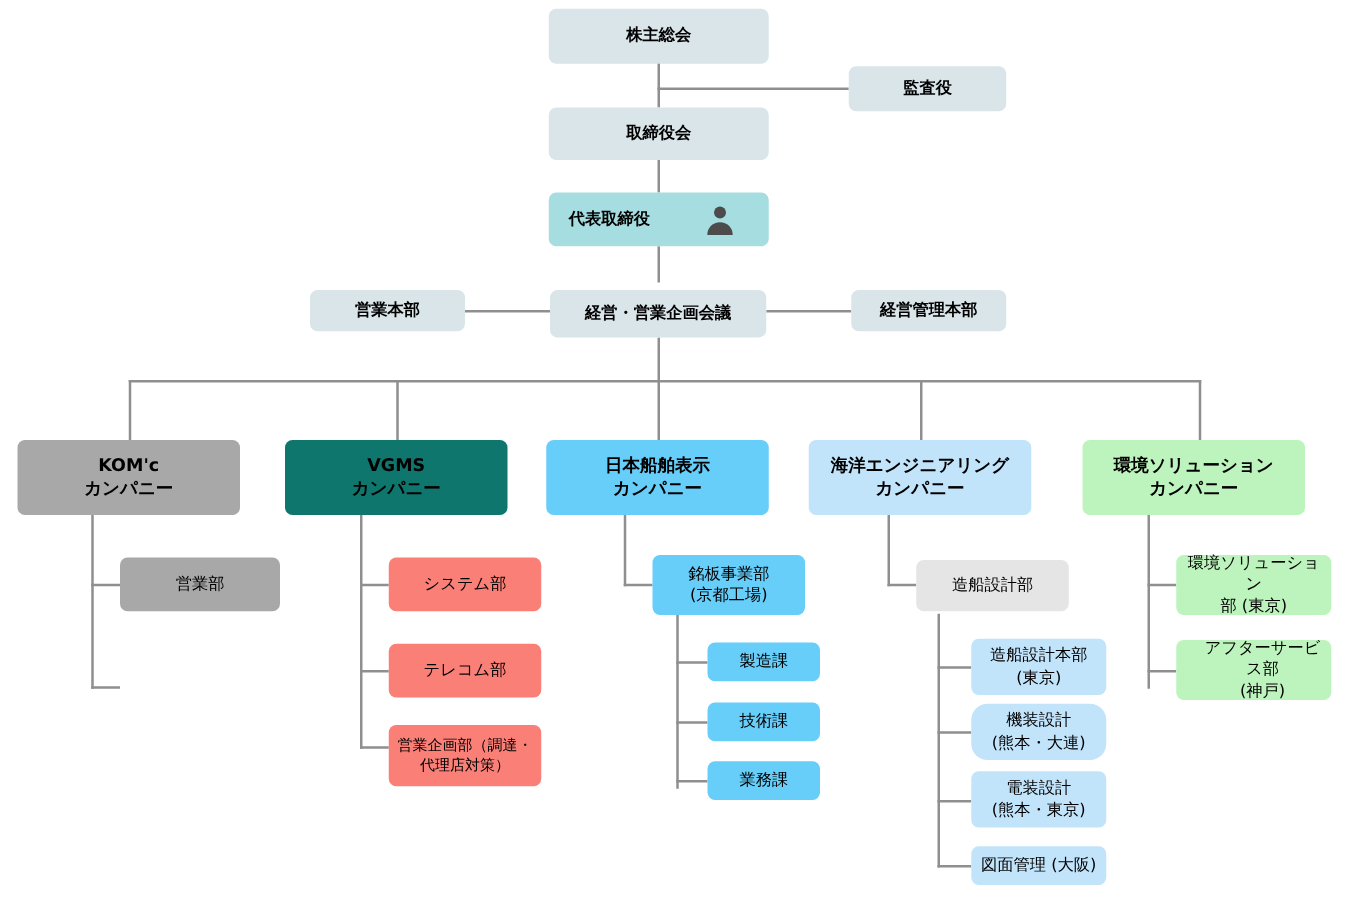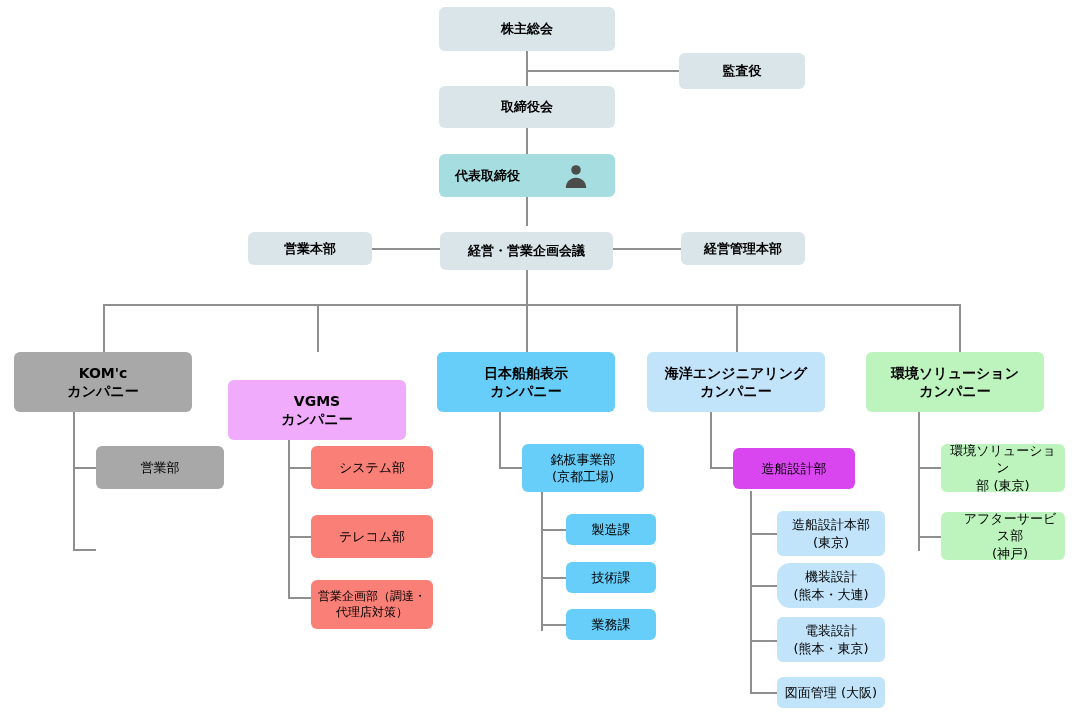--- a/index.html
+++ b/index.html
@@ -127,21 +127,21 @@
 
   <div class="node bold" style="left:248px; top:232px; width:124px; height:33px; background:#dae5ea; font-size:13px;">営業本部</div>
 
   <div class="node bold" style="left:440px; top:232px; width:173px; height:38px; background:#dae5ea; font-size:13px;">経営・営業企画会議</div>
 
   <div class="node bold" style="left:681px; top:232px; width:124px; height:33px; background:#dae5ea; font-size:13px;">経営管理本部</div>
 
   <div class="node bold" style="left:14px; top:352px; width:178px; height:60px; background:#a8a8a8; font-size:14px;">KOM'c
 カンパニー</div>
 
-  <div class="node bold" style="left:228px; top:352px; width:178px; height:60px; background:#f0abfc; font-size:14px;margin-top:28px;">VGMS
+  <div class="node bold" style="left:228px; top:352px; width:178px; height:60px; background:#0f766e; font-size:14px;">VGMS
 カンパニー</div>
 
   <div class="node bold" style="left:437px; top:352px; width:178px; height:60px; background:#67cdf9; font-size:14px;">日本船舶表示
 カンパニー</div>
 
   <div class="node bold" style="left:647px; top:352px; width:178px; height:60px; background:#c2e4fb; font-size:14px;">海洋エンジニアリング
 カンパニー</div>
 
   <div class="node bold" style="left:866px; top:352px; width:178px; height:60px; background:#bdf3bd; font-size:14px;">環境ソリューション
 カンパニー</div>
@@ -158,21 +158,21 @@
 
   <div class="node" style="left:522px; top:444px; width:122px; height:48px; background:#67cdf9; font-size:13px;">銘板事業部
 (京都工場)</div>
 
   <div class="node" style="left:566px; top:514px; width:90px; height:31px; background:#67cdf9; font-size:13px;">製造課</div>
 
   <div class="node" style="left:566px; top:562px; width:90px; height:31px; background:#67cdf9; font-size:13px;">技術課</div>
 
   <div class="node" style="left:566px; top:609px; width:90px; height:31px; background:#67cdf9; font-size:13px;">業務課</div>
 
-  <div class="node" style="left:733px; top:448px; width:122px; height:41px; background:#d946ef; font-size:13px;">造船設計部</div>
+  <div class="node" style="left:733px; top:448px; width:122px; height:41px; background:#e5e5e5; font-size:13px;">造船設計部</div>
 
   <div class="node" style="left:777px; top:511px; width:108px; height:45px; background:#c2e4fb; font-size:13px;">造船設計本部
 (東京)</div>
 
   <div class="node" style="left:777px; top:563px; width:108px; height:45px; background:#c2e4fb; font-size:13px;border-radius:13px;">機装設計
 (熊本・大連)</div>
 
   <div class="node" style="left:777px; top:617px; width:108px; height:45px; background:#c2e4fb; font-size:13px;">電装設計
 (熊本・東京)</div>
 

